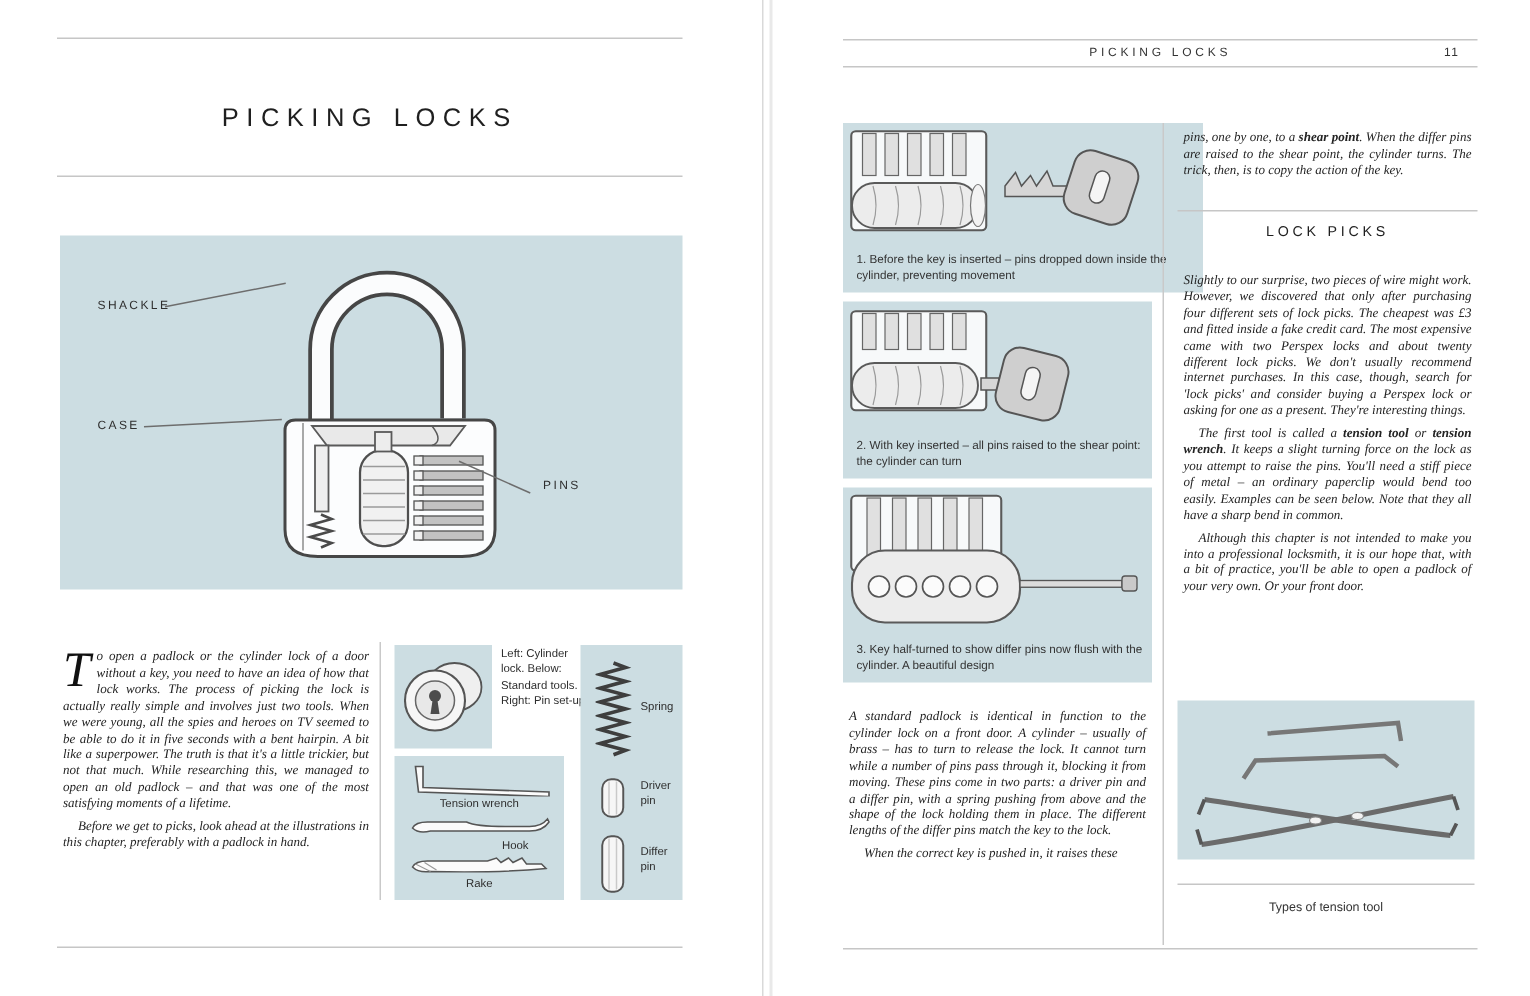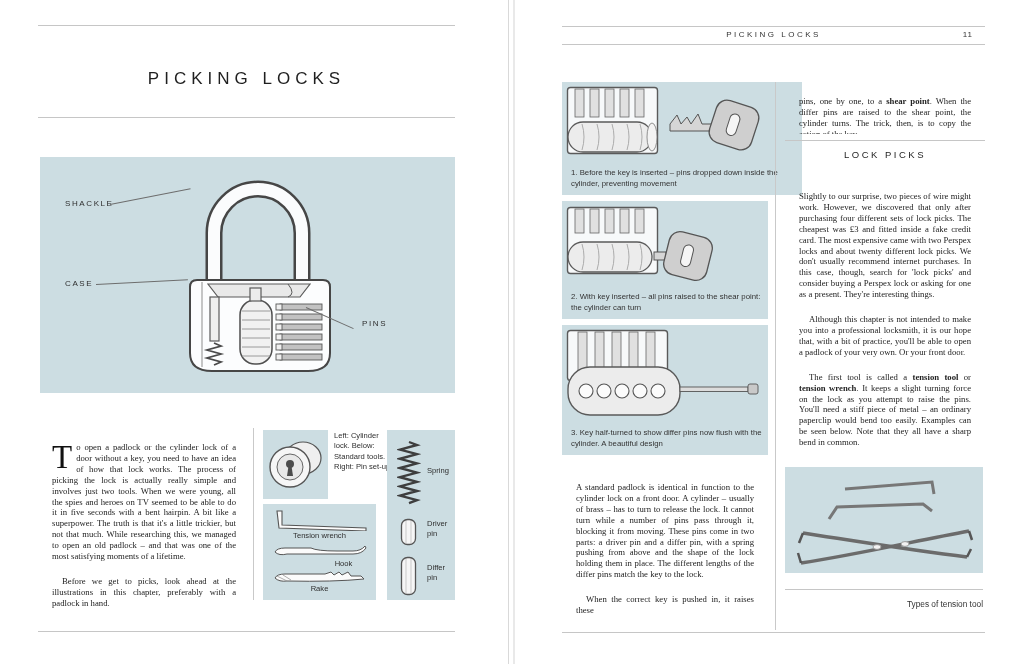--- a/index.html
+++ b/index.html
@@ -12,36 +12,36 @@
   .gutter-b{position:absolute;left:513px;top:0;bottom:0;width:2px;background:#e9e9e9;}
 
   .lp-title{position:absolute;left:38px;top:58px;width:417px;text-align:center;
             font-size:17px;letter-spacing:5px;font-weight:400;color:#1f1f1f;}
   .panel{position:absolute;background:#ccdde2;}
   .diagram-label{position:absolute;font-size:8px;letter-spacing:1.6px;color:#2e2e2e;}
   .leader{position:absolute;height:1px;background:#6d6d6d;transform-origin:left center;}
 
   .serif{font-family:"Liberation Serif",serif;font-size:8.7px;line-height:10.9px;
          text-align:justify;color:#232323;}
-  .serif p{margin:14px;}
+  .serif p{margin:4px;font-style:italic;}
   .serif p.ind{text-indent:10px;}
   .dropcap{float:left;font-size:33px;line-height:26px;padding:2px 4px 0 0;color:#111;}
 
   .smallcap{font-size:7.6px;line-height:1.35;color:#2e2e2e;}
   .figcap{position:absolute;left:9px;right:6px;bottom:6px;font-size:7.8px;line-height:1.32;color:#333;}
   .toollabel{position:absolute;width:100%;text-align:center;font-size:7.6px;color:#2e2e2e;}
   .pinlabel{position:absolute;font-size:7.6px;line-height:1.3;color:#2e2e2e;}
 
   .rp-header{position:absolute;left:562px;top:30px;width:423px;text-align:center;
              font-size:8px;letter-spacing:2.5px;color:#333;}
   .rp-pagenum{position:absolute;left:918px;top:30px;width:55px;text-align:right;
               font-size:8px;letter-spacing:1px;color:#333;}
   .section-head{position:absolute;left:785px;top:149px;width:200px;text-align:center;
                 font-size:9.5px;letter-spacing:2.5px;color:#1f1f1f;}
-  .bottom-cap{position:absolute;left:785px;top:599px;width:198px;text-align:right;
+  .bottom-cap{position:absolute;left:785px;top:599px;width:198px;text-align:center;
               font-size:8.3px;color:#333;}
   b{font-weight:700;}
   svg{display:block;}
 </style>
 </head>
 <body>
 
 <div class="book">
 
   <section>
@@ -235,22 +235,22 @@
 
     <div class="serif abs" style="left:785px;top:82px;width:200px;height:52px;overflow:hidden;">
       <p><span>pins, one by one, to a </span><b>shear point</b><span>. When the differ pins are raised to the shear point, the cylinder turns. The trick, then, is to copy the action of the key.</span></p>
     </div>
 
     <div class="hrule" style="left:785px;top:140px;width:200px;"></div>
     <h2 class="section-head" style="font-weight:400;margin:0;">LOCK PICKS</h2>
 
     <div class="serif abs" style="left:785px;top:177px;width:200px;height:280px;overflow:hidden;">
       <p>Slightly to our surprise, two pieces of wire might work. However, we discovered that only after purchasing four different sets of lock picks. The cheapest was £3 and fitted inside a fake credit card. The most expensive came with two Perspex locks and about twenty different lock picks. We don't usually recommend internet purchases. In this case, though, search for 'lock picks' and consider buying a Perspex lock or asking for one as a present. They're interesting things.</p>
+      <p class="ind"><span>The first tool is called a </span><b>tension tool</b><span> or </span><b>tension wrench</b><span>. It keeps a slight turning force on the lock as you attempt to raise the pins. You'll need a stiff piece of metal – an ordinary paperclip would bend too easily. Examples can be seen below. Note that they all have a sharp bend in common.</span></p>
       <p class="ind">Although this chapter is not intended to make you into a professional locksmith, it is our hope that, with a bit of practice, you'll be able to open a padlock of your very own. Or your front door.</p>
-      <p class="ind"><span>The first tool is called a </span><b>tension tool</b><span> or </span><b>tension wrench</b><span>. It keeps a slight turning force on the lock as you attempt to raise the pins. You'll need a stiff piece of metal – an ordinary paperclip would bend too easily. Examples can be seen below. Note that they all have a sharp bend in common.</span></p>
     </div>
 
     <figure class="panel" style="left:785px;top:467px;width:198px;height:106px;margin:0;">
       <svg width="198" height="106" viewBox="0 0 198 106">
         <path d="M60,22 L147,15 l2,12" fill="none" stroke="#777" stroke-width="3"></path>
         <path d="M44,52 l8,-12 l86,-3 l9,7" fill="none" stroke="#777" stroke-width="3"></path>
         <path d="M18,66 C70,74 130,84 182,90" fill="none" stroke="#6b6b6b" stroke-width="3.5"></path>
         <path d="M18,66 l-4,10 M182,90 l4,-8" fill="none" stroke="#565656" stroke-width="2.5"></path>
         <path d="M16,96 C70,88 130,74 184,64" fill="none" stroke="#6b6b6b" stroke-width="3.5"></path>
         <path d="M16,96 l-3,-10 M184,64 l3,9" fill="none" stroke="#565656" stroke-width="2.5"></path>

